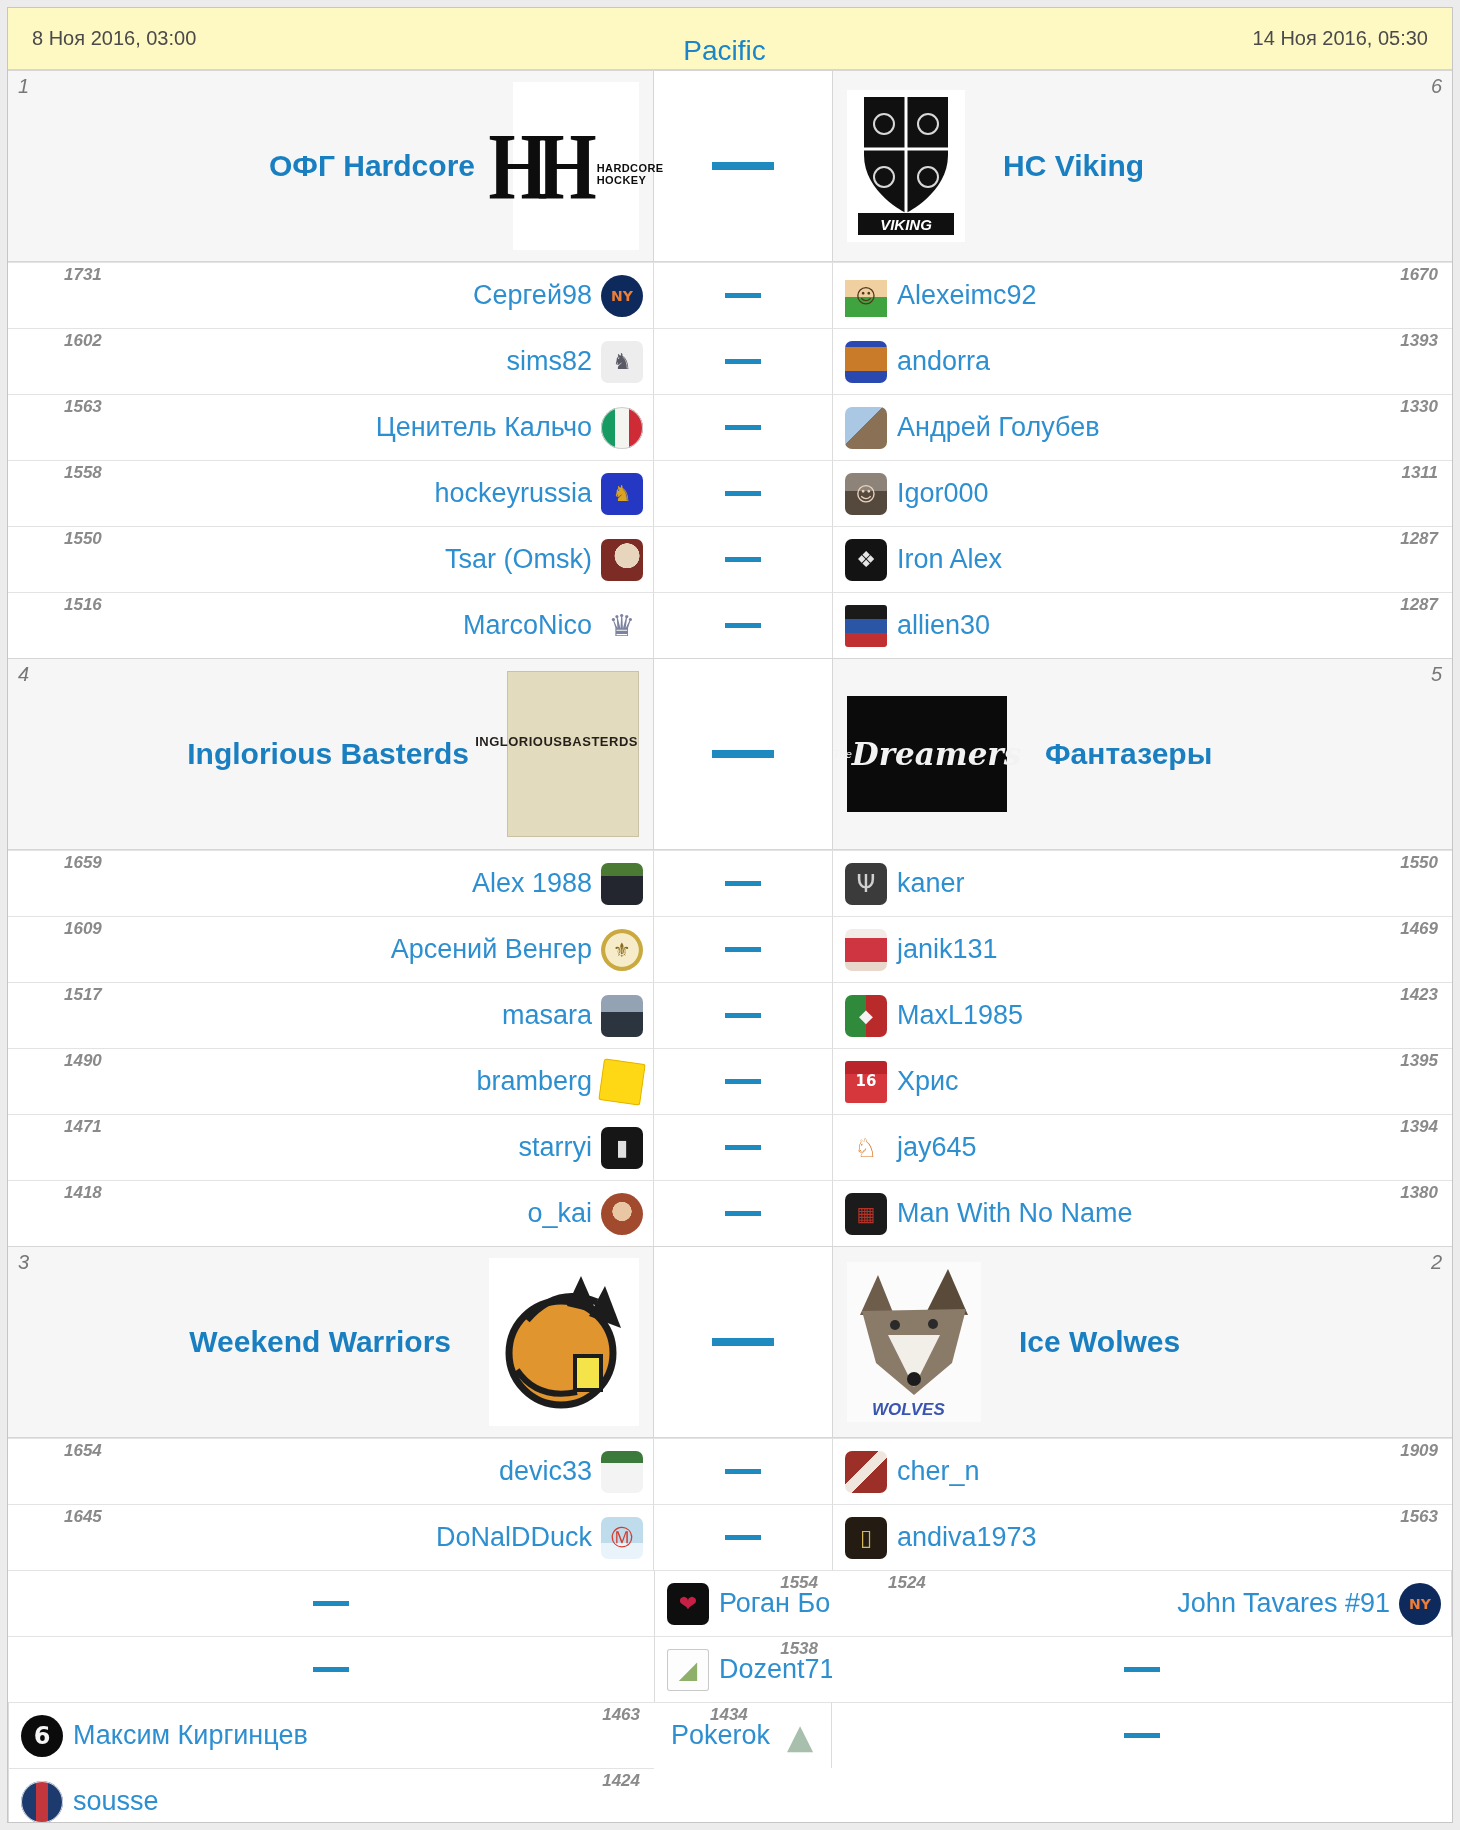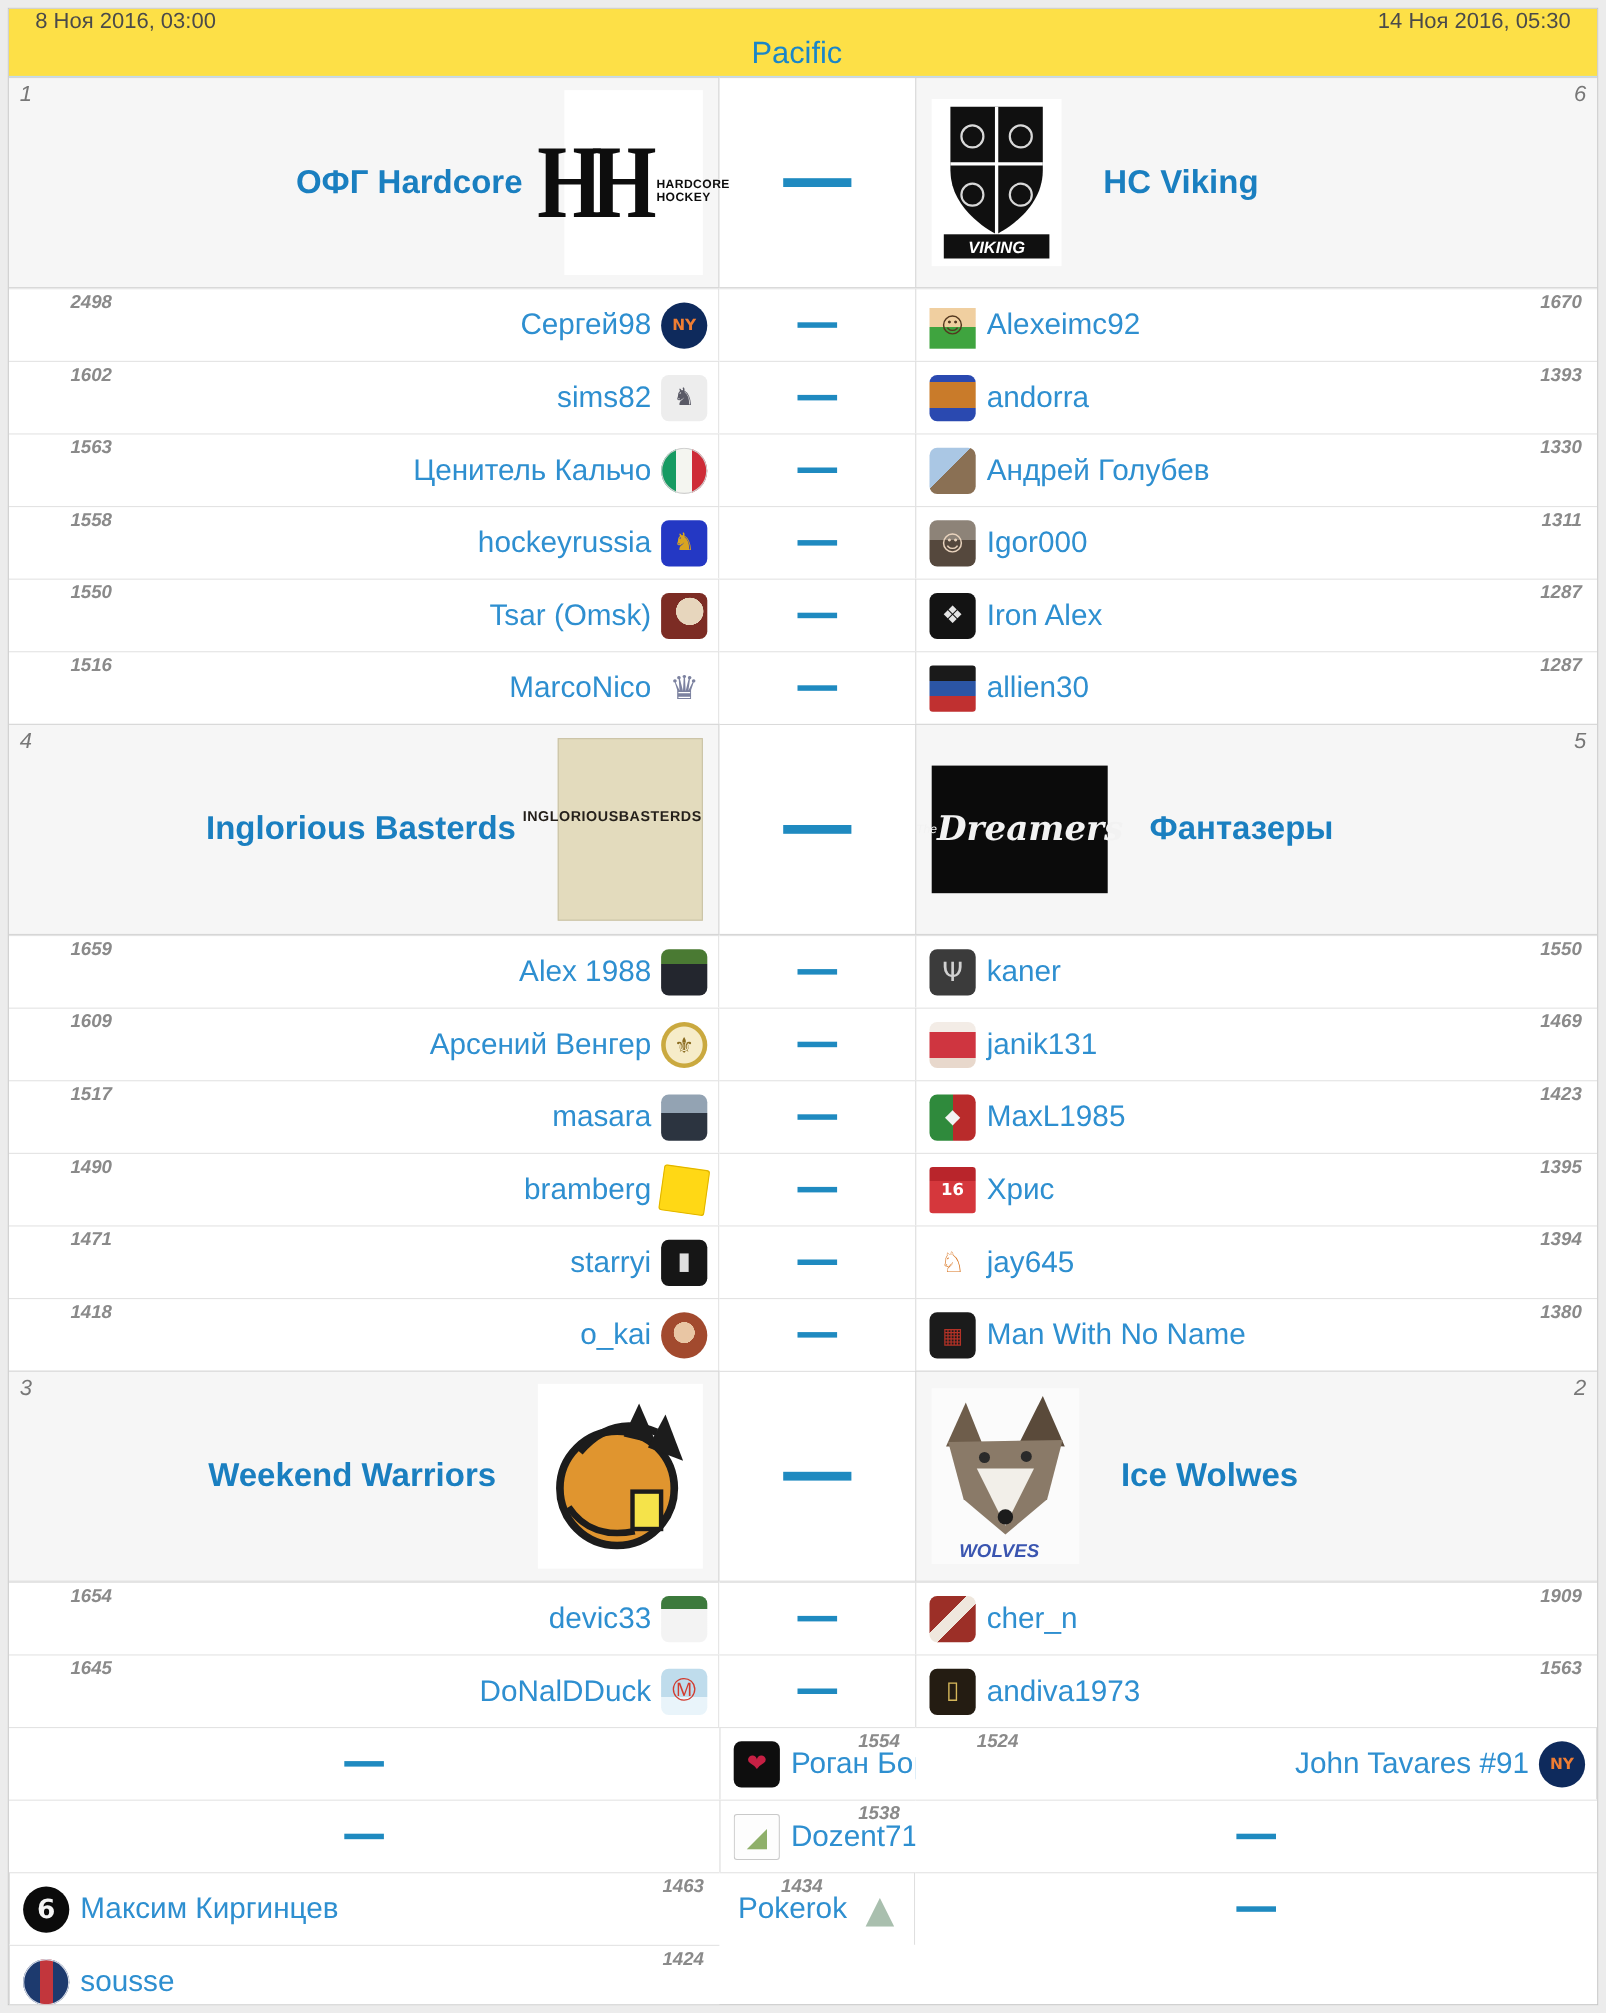--- a/index.html
+++ b/index.html
@@ -1,20 +1,20 @@
 <!DOCTYPE html>
 <html><head>
 <meta charset="utf-8">
 <style>
   html,body{margin:0;padding:0;background:#ffffff;font-family:"Liberation Sans","DejaVu Sans",sans-serif;}
   .frame{width:1460px;height:1830px;background:#ececec;padding:7px;box-sizing:border-box;overflow:hidden;}
   .board{width:100%;height:100%;background:#ffffff;border:1px solid #c6c6c6;box-sizing:border-box;overflow:hidden;}
 
   
-  .topbar{height:62px;background:#fde047;border-bottom:1px solid #c2dcee;display:flex;justify-content:space-between;padding:0 24px;box-sizing:border-box;}
+  .topbar{height:62px;background:#fef9c3;border-bottom:1px solid #c2dcee;display:flex;align-items:center;justify-content:space-between;padding:0 24px;box-sizing:border-box;}
   .date{font-size:20px;color:#4a4a4a;}
   .division{font-size:28px;font-weight:normal;color:#1a86c9;margin-top:24px;}
 
   
   .matchup{display:grid;grid-template-columns:646px 178px 1fr;grid-template-rows:192px repeat(6,66px);}
   .hcell{background:#f6f6f6;border:1px solid #d6d6d6;position:relative;display:flex;align-items:center;box-sizing:border-box;}
   .hcell.left{border-left:none;justify-content:flex-end;padding-right:14px;gap:38px;}
   .hcell.right{border-right:none;justify-content:flex-start;padding-left:14px;gap:38px;}
   .hmid{background:#fff;border-top:1px solid #d6d6d6;border-bottom:1px solid #d6d6d6;display:flex;align-items:center;justify-content:center;box-sizing:border-box;}
   .seed{position:absolute;top:4px;font-size:20px;font-style:italic;color:#777;}
@@ -92,21 +92,21 @@
                 <circle cx="78" cy="33" r="10" fill="none" stroke="#d8d8d8" stroke-width="2"></circle>
                 <circle cx="34" cy="86" r="10" fill="none" stroke="#d8d8d8" stroke-width="2"></circle>
                 <circle cx="78" cy="86" r="10" fill="none" stroke="#d8d8d8" stroke-width="2"></circle>
                 <rect x="8" y="122" width="96" height="22" fill="#101010"></rect>
                 <text x="56" y="139" text-anchor="middle" font-size="15" font-style="italic" font-weight="bold" fill="#ffffff" font-family="Liberation Sans, sans-serif">VIKING</text>
               </svg>
             </span>
             <a class="team-name">HC Viking</a>
           </div>
           <div class="cell pleft">
-            <span class="rating rating-l">2498</span>
+            <span class="rating rating-l">1731</span>
             <a class="pname">Сергей98</a>
             <span class="av av-circle" style="background: rgb(14, 42, 92); color: rgb(239, 125, 51); font-size: 14px; font-weight: bold;">NY</span>
           </div>
           <div class="cell pmid">
             <span class="dash dash-small"></span>
           </div>
           <div class="cell pright">
             <span class="av av-bare" style="background: linear-gradient(rgb(255, 255, 255) 12%, rgb(240, 207, 160) 12%, rgb(240, 207, 160) 52%, rgb(63, 164, 63) 52%); color: rgb(83, 56, 31); font-size: 20px;">☺</span>
             <a class="pname">Alexeimc92</a>
             <span class="rating rating-r">1670</span>

